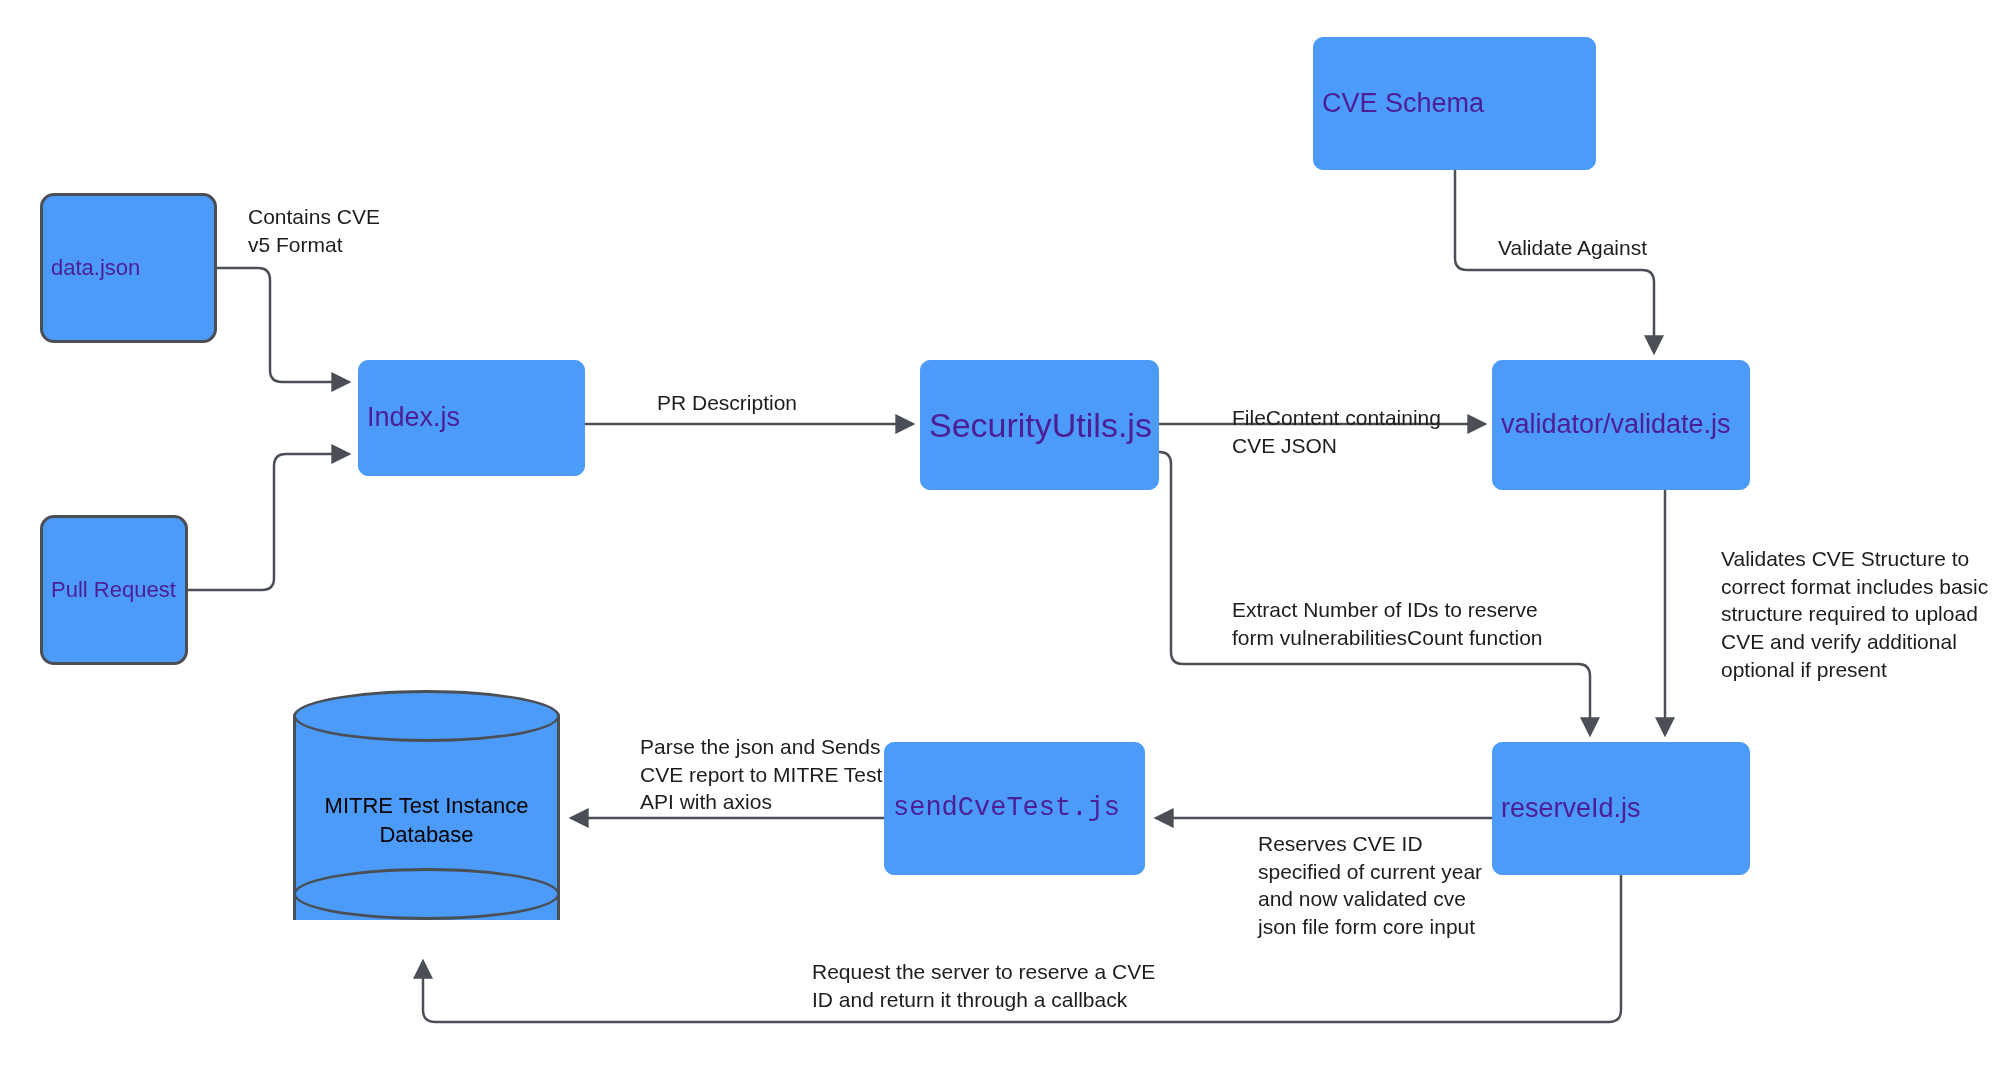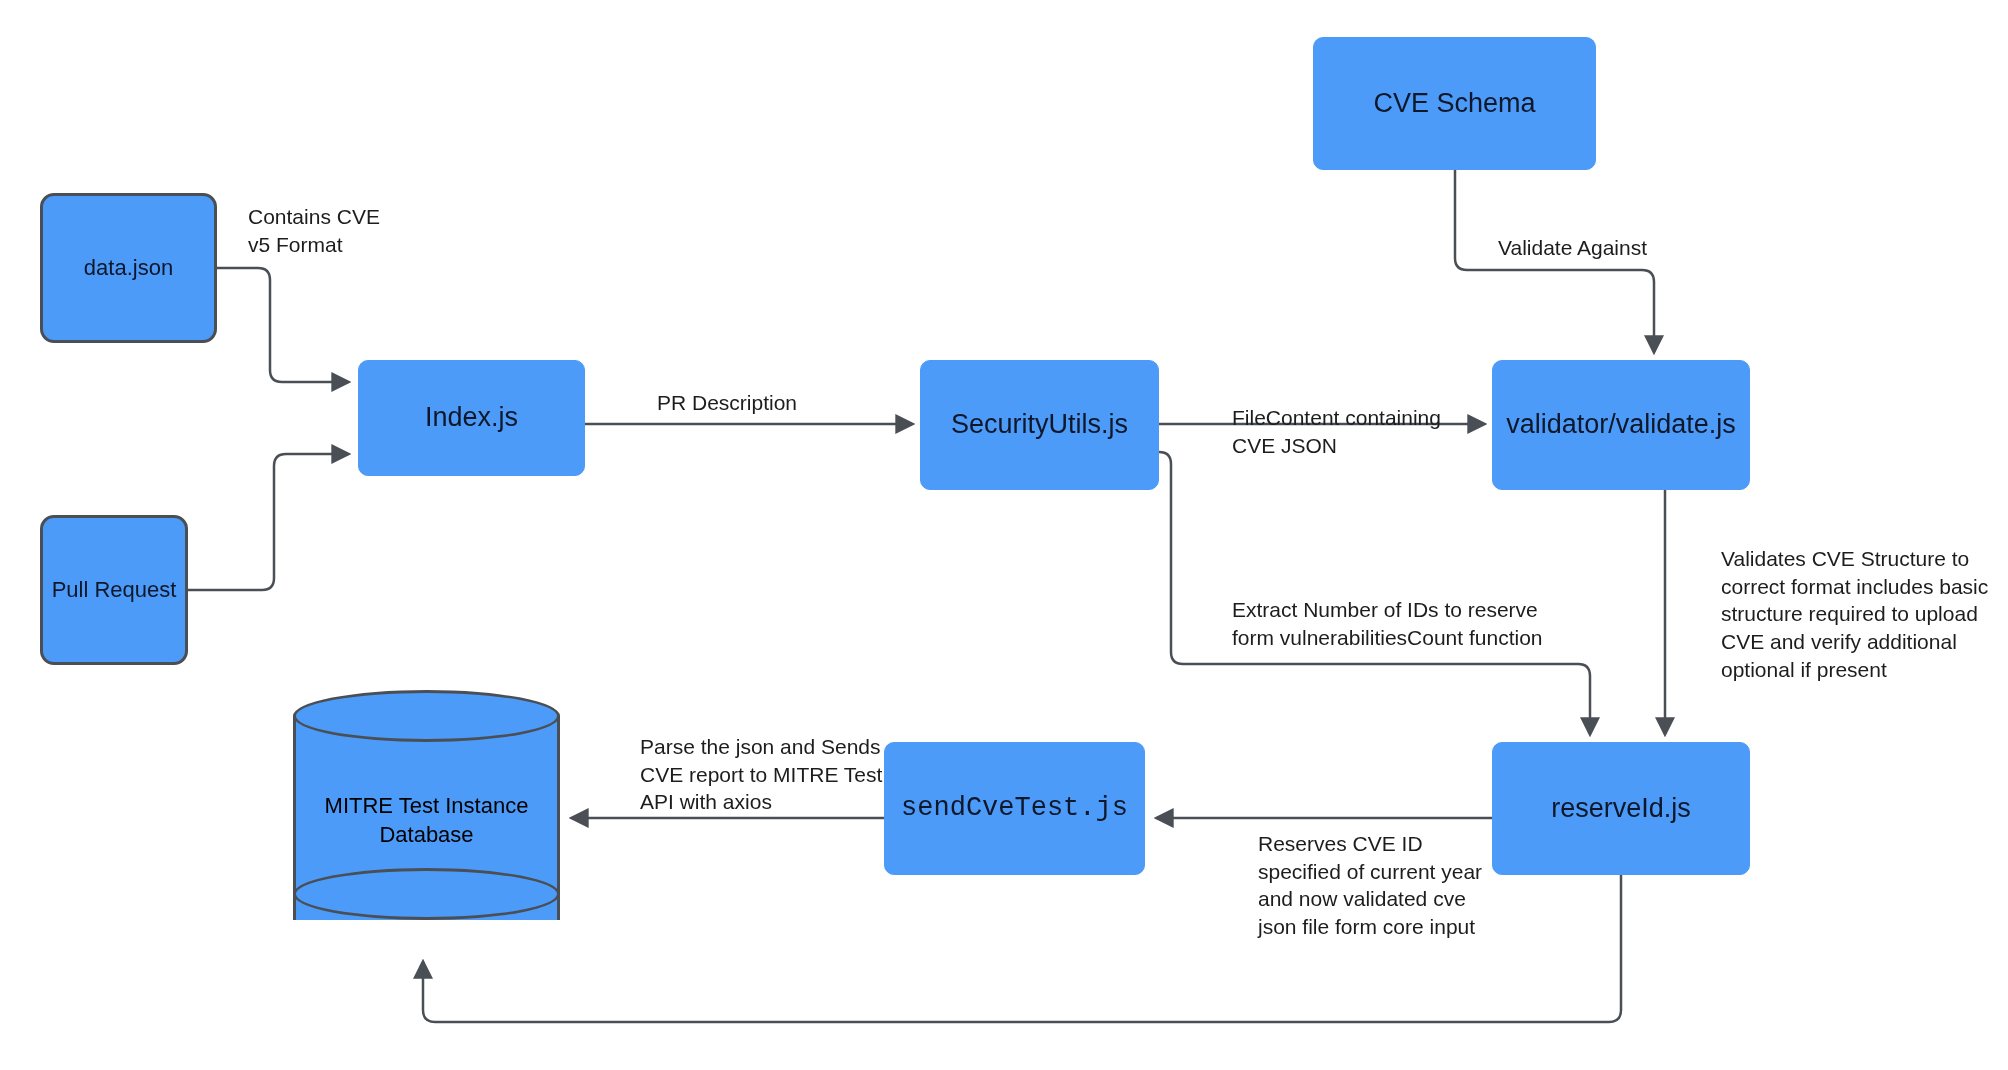--- a/index.html
+++ b/index.html
@@ -22,23 +22,23 @@
     left: 0;
     top: 0;
     width: 2008px;
     height: 1070px;
   }
   .node {
     position: absolute;
     box-sizing: border-box;
     display: flex;
     align-items: center;
-    justify-content: center;
+    justify-content: flex-start;
     text-align: center;
-    color: #0f172a;
+    color: #4c1d95;
     background: #4d9bf8;
     border-radius: 10px;
     line-height: 1.25;
     z-index: 2;
     padding: 4px 8px;
   }
   .node.thick-border {
     border: 3px solid #4a4f55;
     border-radius: 14px;
   }
@@ -141,21 +141,21 @@
   </div>
 
   <div class="node thick-border" style="left:40px; top:515px; width:148px; height:150px; font-size:22px;">
     <span class="node-label">Pull Request</span>
   </div>
 
   <div class="node soft" style="left:358px; top:360px; width:227px; height:116px; font-size:27px;">
     <span class="node-label">Index.js</span>
   </div>
 
-  <div class="node soft" style="left:920px; top:360px; width:239px; height:130px; font-size:27px;">
+  <div class="node soft" style="left:920px; top:360px; width:239px; height:130px; font-size:34px;">
     <span class="node-label">SecurityUtils.js</span>
   </div>
 
   <div class="node soft" style="left:1313px; top:37px; width:283px; height:133px; font-size:27px;">
     <span class="node-label">CVE Schema</span>
   </div>
 
   <div class="node soft" style="left:1492px; top:360px; width:258px; height:130px; font-size:27px;">
     <span class="node-label">validator/validate.js</span>
   </div>
@@ -199,14 +199,16 @@
 
   <div class="lbl" style="left:1218px; top:830px; width:300px;">Reserves CVE ID
 specified of current year
 and now validated cve
 json file form core input</div>
 
   <div class="lbl" style="left:600px; top:733px; width:300px;">Parse the json and Sends
 CVE report to MITRE Test
 API with axios</div>
 
+  <div class="lbl" style="left:772px; top:958px; width:470px;">Request the server to reserve a CVE
+ID and return it through a callback</div>
 
 </div>
 
 </body></html>

